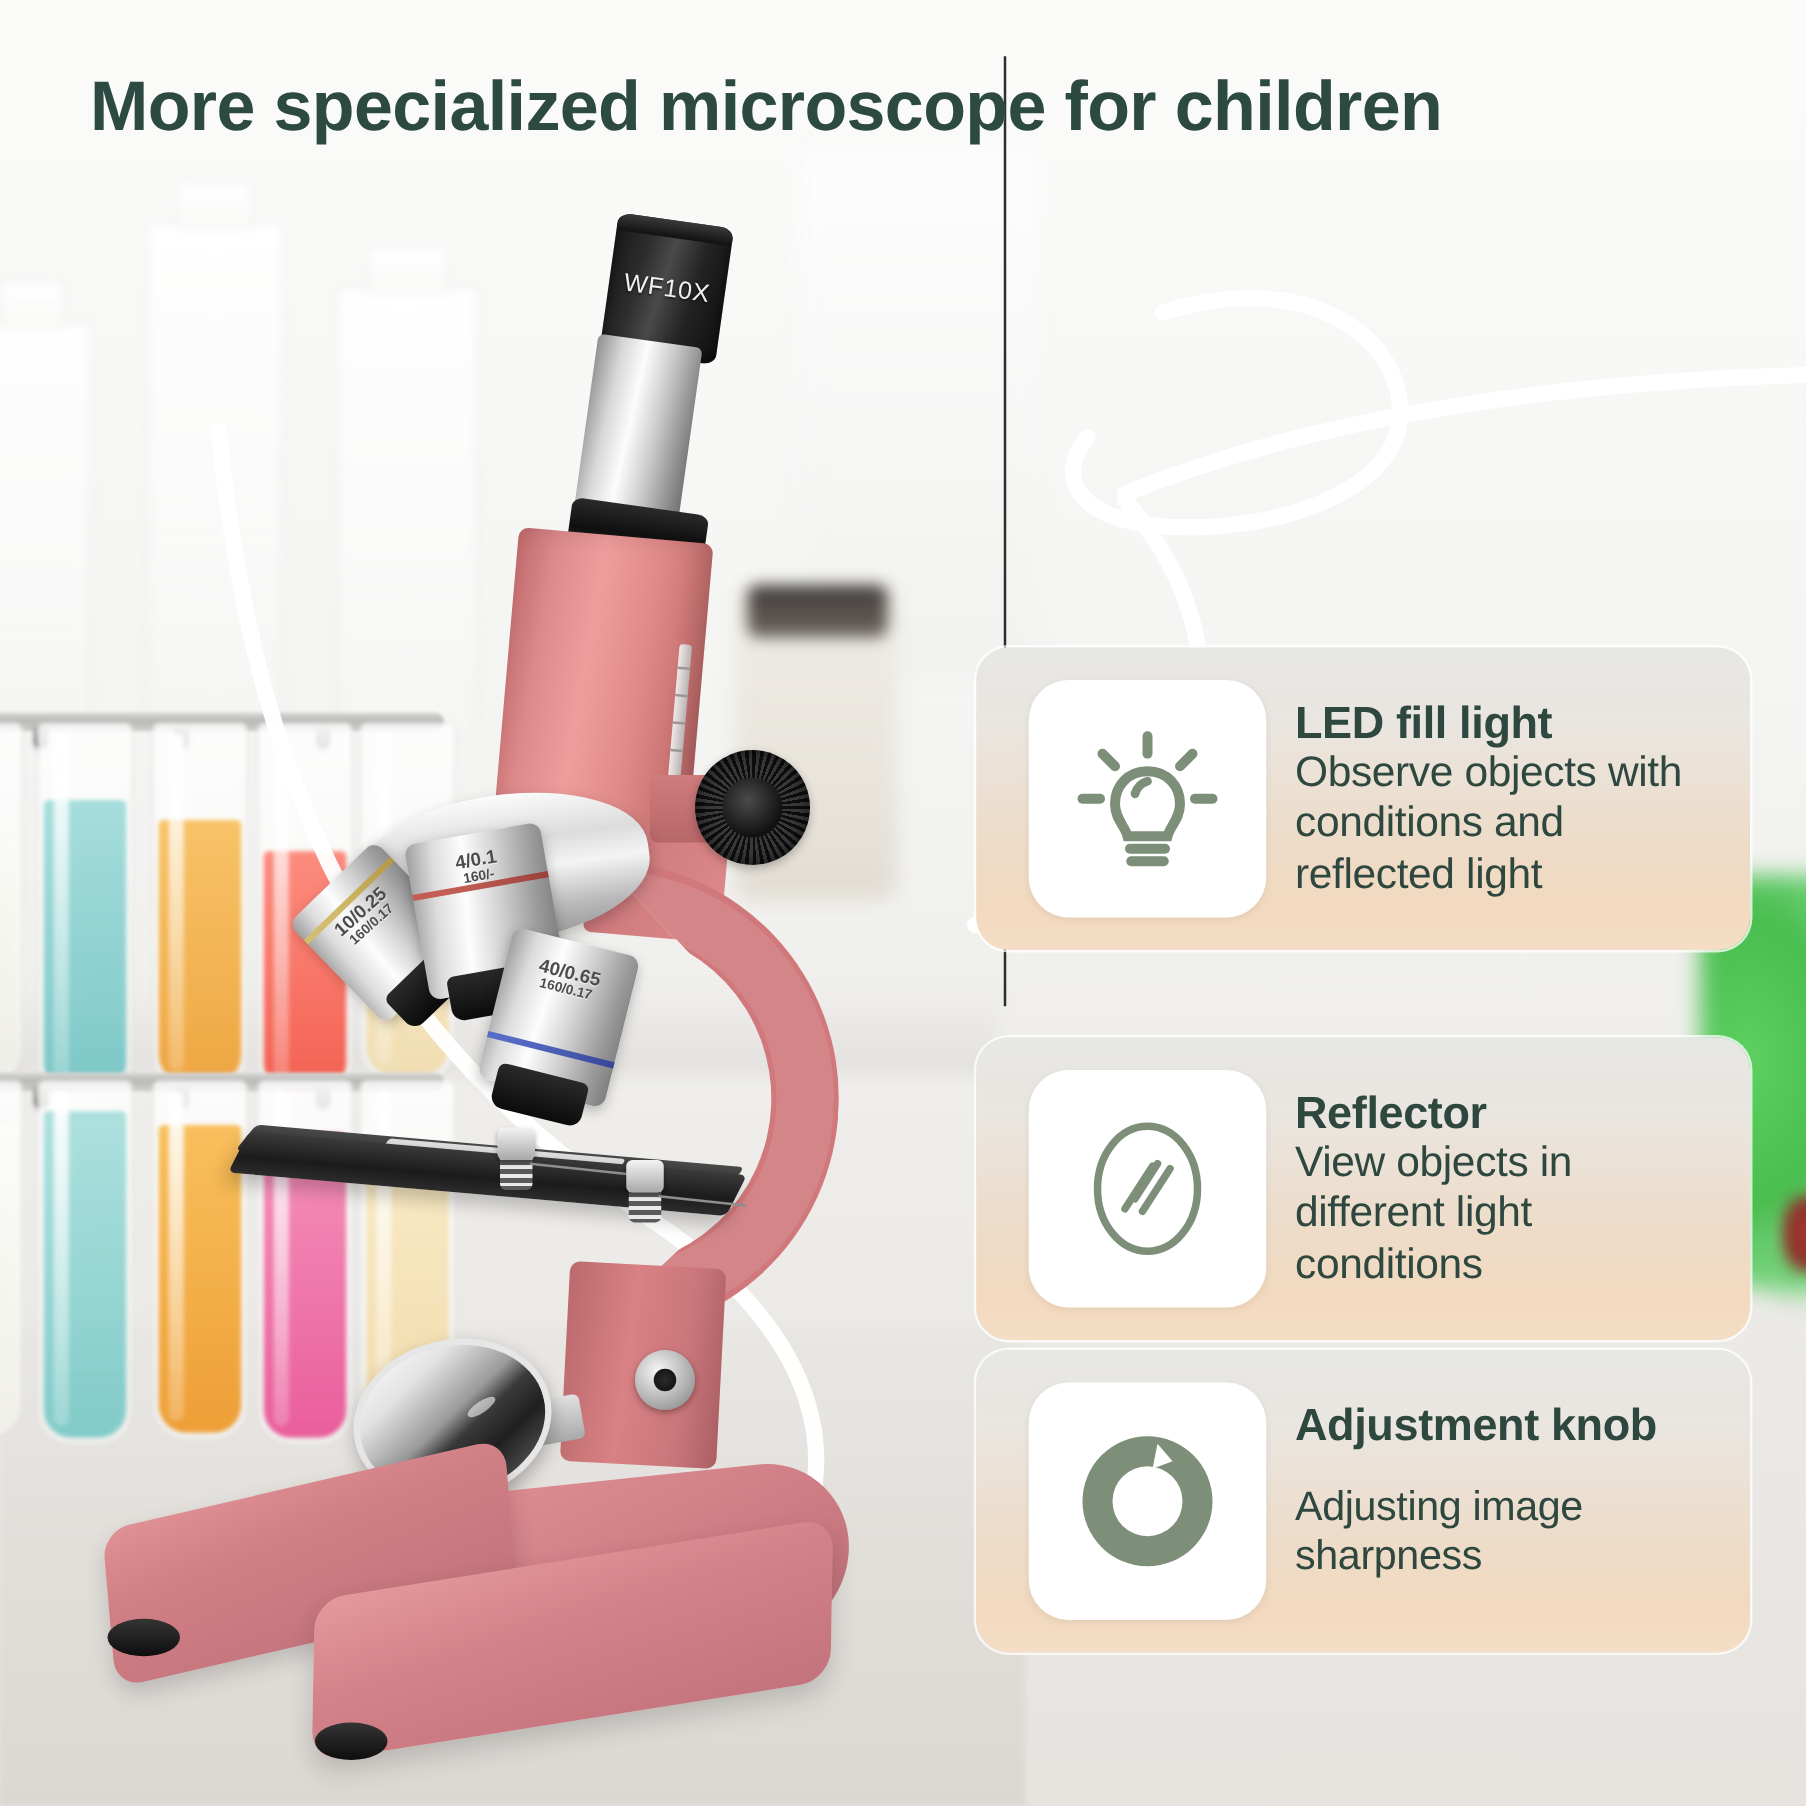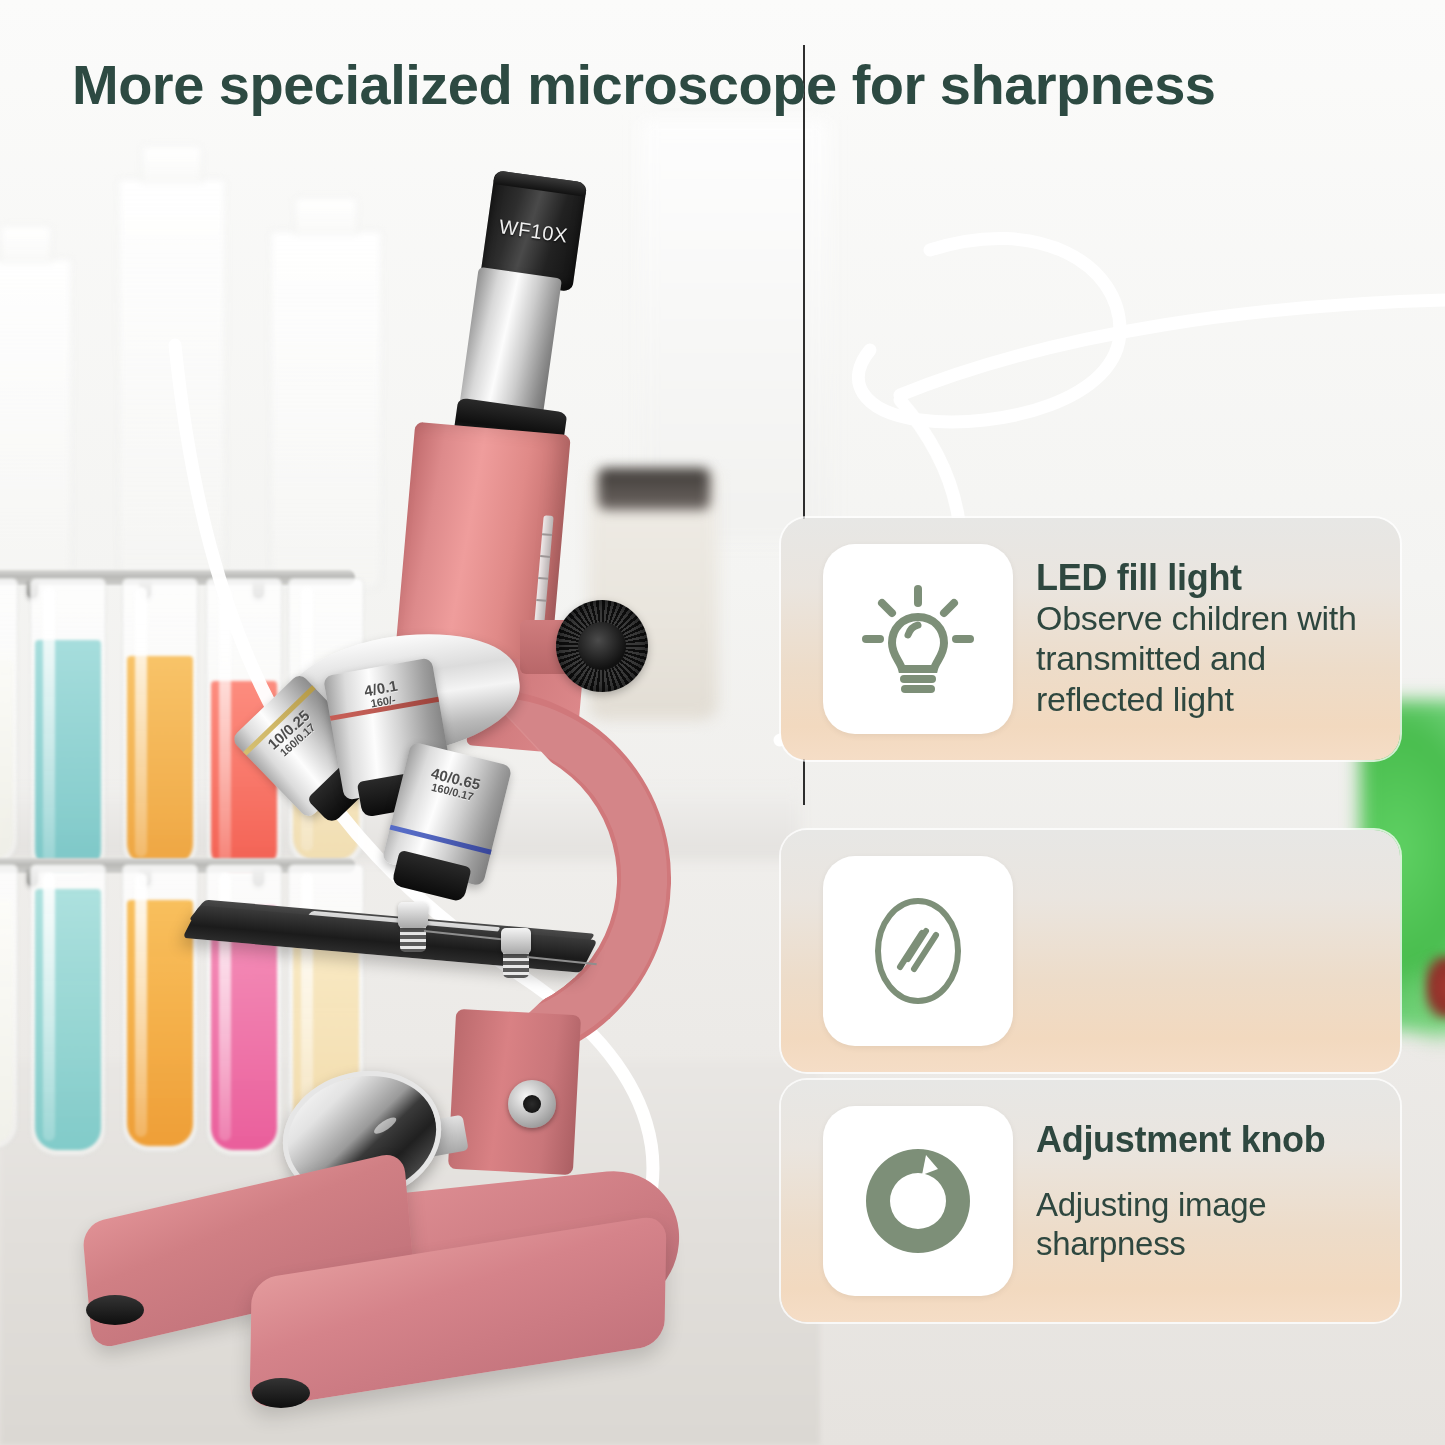--- a/index.html
+++ b/index.html
@@ -533,21 +533,21 @@
     <div class="base-mid"></div>
     <div class="base-back"></div>
     <div class="base-front"></div>
     <div class="foot" style="left:86px;  top:1295px;"></div>
     <div class="foot" style="left:252px; top:1378px;"></div>
   </div>
 </div>
 
 <div class="divider"></div>
 
-<h1 class="title">More specialized microscope for sharpness</h1>
+<h1 class="title">More specialized microscope for children</h1>
 
 <div class="cards">
 
   <div class="card" id="card1">
     <div class="icon-box">
       <svg width="132" height="132" viewBox="0 0 132 132">
         <g fill="none" stroke="#7d8f78" stroke-width="8" stroke-linecap="round">
           <path d="M66 16 V30"></path>
           <path d="M30 30 L40 40"></path>
           <path d="M102 30 L92 40"></path>
@@ -555,35 +555,39 @@
           <path d="M118 66 H104"></path>
           <path d="M66 44 C50 44 40 56 40 70 C40 82 48 88 50 96 H82 C84 88 92 82 92 70 C92 56 82 44 66 44 Z"></path>
           <path d="M56 62 C58 56 62 53 66 52" stroke-width="7"></path>
           <path d="M52 106 H80"></path>
           <path d="M53 116 H79"></path>
         </g>
       </svg>
     </div>
     <div class="card-text">
       <div class="card-head">LED fill light</div>
-      <div class="card-body">Observe children with transmitted and reflected light</div>
+      <div class="card-body">Observe objects with conditions and reflected light</div>
     </div>
   </div>
 
   <div class="card" id="card2">
     <div class="icon-box">
       <svg width="132" height="132" viewBox="0 0 132 132">
         <g fill="none" stroke="#7d8f78" stroke-width="6" stroke-linecap="round">
           <ellipse cx="66" cy="66" rx="40" ry="50"></ellipse>
           <path d="M48 82 L70 48"></path>
           <path d="M62 84 L84 50"></path>
           <path d="M56 74 L74 46"></path>
         </g>
       </svg>
     </div>
+    <div class="card-text">
+      <div class="card-head">Reflector</div>
+      <div class="card-body">View objects in different light conditions</div>
+    </div>
   </div>
 
   <div class="card" id="card3">
     <div class="icon-box">
       <svg width="132" height="132" viewBox="0 0 132 132">
         <path d="M66 14 A52 52 0 1 0 118 66 A52 52 0 0 0 66 14 Z
                  M66 38 A28 28 0 1 1 38 66 A28 28 0 0 1 66 38 Z" fill="#7d8f78" fill-rule="evenodd"></path>
         <path d="M74 20 L86 34 L70 40 Z" fill="#ffffff"></path>
       </svg>
     </div>

